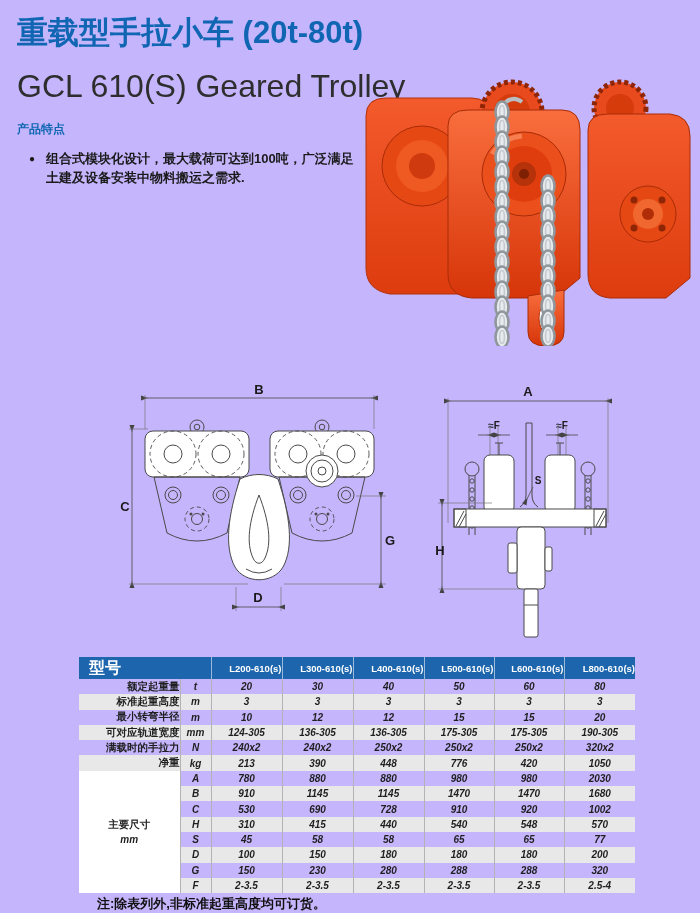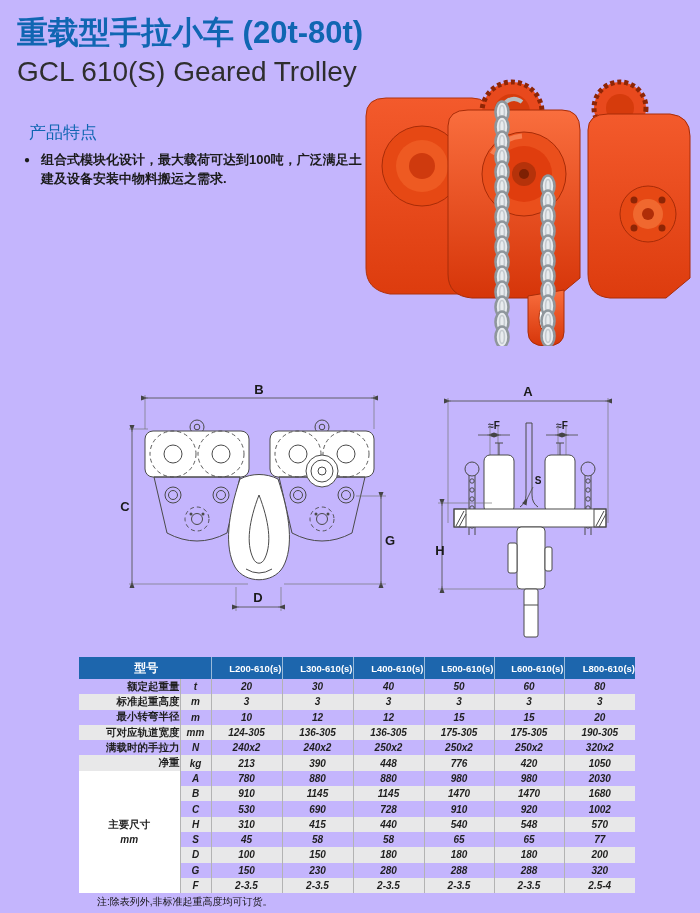--- a/index.html
+++ b/index.html
@@ -1,46 +1,46 @@
 <!DOCTYPE html>
 <html><head>
 <meta charset="utf-8">
 <style>
   html,body{margin:0;padding:0}
   body{width:700px;height:913px;background:#ffffff;font-family:"Liberation Sans",sans-serif;}
   .page{position:relative;width:700px;height:913px;background:#c4b5fd;overflow:hidden}
   .abs{position:absolute}
   .title{left:17px;top:12px;font-size:31px;font-weight:bold;color:#1066b2;white-space:nowrap}
-  .subtitle{left:17px;top:56px;font-size:28px;color:#2e2e2e;white-space:nowrap}
+  .subtitle{left:17px;top:68px;font-size:32px;color:#2e2e2e;white-space:nowrap}
   .features{left:17px;top:121px;width:352px}
-  .features h3{margin:0 0 7px 12px;font-size:17px;color:#1066b2;font-weight:normal}
-  .features ul{list-style:none;margin:7px;padding:0}
+  .features h3{margin:0 0 7px 0;font-size:12px;color:#1066b2;font-weight:bold}
+  .features ul{list-style:none;margin:12px;padding:0}
   .features li{position:relative;padding-left:17px;font-size:13px;font-weight:bold;color:#1b1b1b;line-height:1.45;margin-bottom:4px}
   .features li::before{content:"●";position:absolute;left:0;top:2px;font-size:10px;color:#1b1b1b}
   .photo{left:352px;top:46px}
   .drawL{left:118px;top:383px}
   .drawR{left:432px;top:383px}
   svg .ln{stroke:#4a4a4a;stroke-width:1;fill:none}
   svg .lnw{stroke:#4a4a4a;stroke-width:1;fill:#fff}
   svg .dsh{stroke:#4a4a4a;stroke-width:0.9;fill:none;stroke-dasharray:4 3}
   svg .dim{stroke:#555;stroke-width:0.9;fill:none;marker-start:url(#ah);marker-end:url(#ah)}
   svg .dime{stroke:#555;stroke-width:0.9;fill:none;marker-end:url(#ah)}
   svg .ext{stroke:#777;stroke-width:0.7;fill:none}
   svg .dlab{font-family:"Liberation Sans",sans-serif;font-size:13px;font-weight:bold;fill:#1a1a1a;text-anchor:middle}
   svg .dlabs{font-family:"Liberation Sans",sans-serif;font-size:10px;font-weight:bold;fill:#1a1a1a;text-anchor:middle}
   table.spec{border-collapse:collapse;table-layout:fixed;position:absolute;left:79px;top:657px;width:556px}
   table.spec th{background:#1d66ad;color:#fff;height:22px;font-size:9.5px;font-weight:bold;border-left:1px solid rgba(255,255,255,.55);padding:0;text-align:right}
-  table.spec th.mlabel{font-style:normal;text-align:center;padding-left:3px;font-size:12px;border-left:none}
+  table.spec th.mlabel{font-style:normal;text-align:left;padding-left:10px;font-size:16px;border-left:none}
   table.spec td{height:15.3px;padding:0;text-align:center;font-style:italic;font-weight:bold;font-size:10px;color:#1f1f1f;border-left:1px solid #b3b3b3;overflow:hidden}
   table.spec td.lbl{text-align:right;padding-left:6px;font-style:normal;font-size:10.5px;border-left:none}
   table.spec td.group{background:#fff;font-style:normal;border-left:none;vertical-align:middle}
   table.spec td.group div{font-size:10.5px;line-height:1.5}
   table.spec td.group div.gu{font-style:italic;font-size:10px}
   table.spec tbody tr:nth-child(even){background:#e8e8e9}
-  .note{left:97px;top:895px;font-size:10px;font-weight:normal;color:#111}
+  .note{left:97px;top:895px;font-size:13px;font-weight:bold;color:#111}
 </style>
 </head>
 <body>
 
 <div class="page">
 
   <div class="abs title">重载型手拉小车 (20t-80t)</div>
   <div class="abs subtitle">GCL 610(S) Geared Trolley</div>
 
   <div class="abs features">

